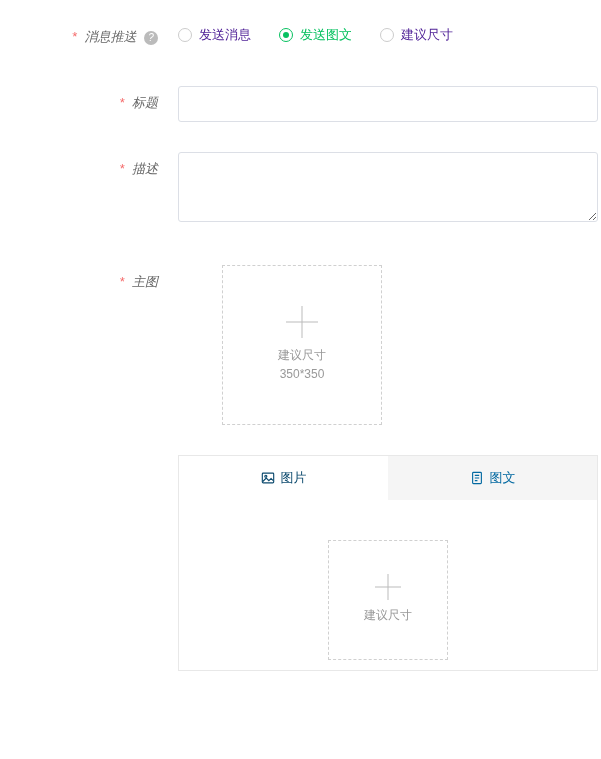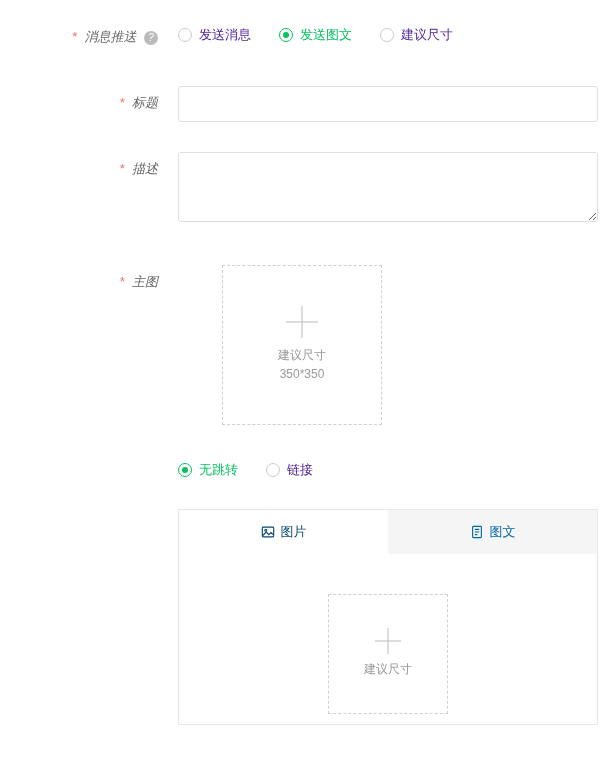--- a/index.html
+++ b/index.html
@@ -104,39 +104,20 @@
       <div class="upload-box">
         <span class="plus"></span>
         <div class="upload-text">
           <div>建议尺寸</div>
           <div>350*350</div>
         </div>
       </div>
     </div>
   </div>
 
-  <div class="form-row">
-    <div class="label"></div>
-    <div class="control">
-      <div class="radio-group">
-        <label class="radio checked">
-          <span class="radio-circle">
-              <span class="radio-dot"></span>
-            </span>
-          <span class="radio-label">无跳转</span>
-        </label>
-        <label class="radio">
-          <span class="radio-circle">
-              <span class="radio-dot"></span>
-            </span>
-          <span class="radio-label">链接</span>
-        </label>
-      </div>
-    </div>
-  </div>
 
 
   <div class="form-row">
     <div class="label"></div>
     <div class="control" style="padding-top:0;">
       <div class="tabs-container">
         <div class="tabs">
           <div class="tab active">
             <svg class="tab-icon" viewBox="0 0 16 16" fill="none" stroke="currentColor" stroke-width="1.3">
               <rect x="1.5" y="2.5" width="13" height="11" rx="1"></rect>

